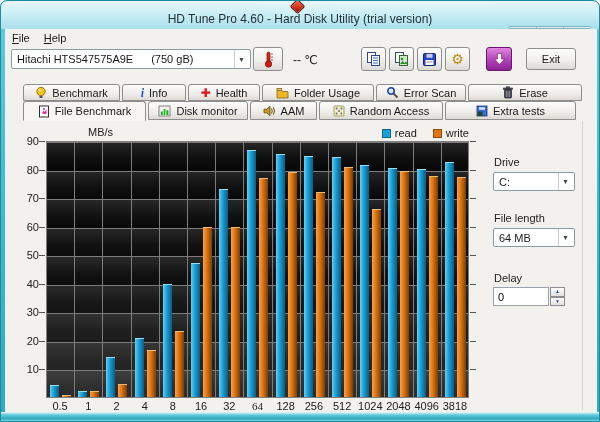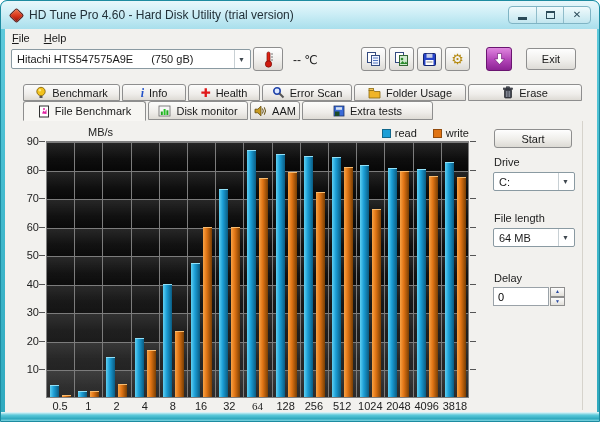--- a/index.html
+++ b/index.html
@@ -10,21 +10,21 @@
   .window{
     position:relative;width:600px;height:422px;overflow:hidden;
     background:linear-gradient(180deg,#63ccdd 0%,#46bdd0 40%,#2fa9be 100%);
     border-radius:7px 7px 0 0;
     border:1px solid #1d8ba0;
   }
   .titlebar{
     position:absolute;left:0;top:0;right:0;height:28px;
     background:linear-gradient(180deg,#e8f7fb 0%,#cdeef6 45%,#a9dfec 100%);
     border-radius:6px 6px 0 0;
-    display:flex;align-items:center;padding:0 8px;
+    display:flex;align-items:center;padding:0 8px;flex-direction:column;
   }
   .app-icon{
     width:11px;height:11px;margin:0 7px 0 2px;transform:rotate(45deg);
     background:linear-gradient(135deg,#f4764a 0%,#d63318 55%,#8e1208 100%);
     border:1px solid #58100a;border-radius:2px;flex:0 0 auto;
   }
   .title-text{font-size:12px;color:#223038;white-space:nowrap;}
   .win-controls{
     margin-left:auto;display:flex;
     border:1px solid #7fb4c4;border-radius:4px;overflow:hidden;
@@ -238,37 +238,37 @@
         <span>Benchmark</span>
       </div>
       <div class="tab" style="width:64px">
         <span class="ic ic-info">i</span>
         <span>Info</span>
       </div>
       <div class="tab" style="width:72px">
         <span class="ic ic-health">✚</span>
         <span>Health</span>
       </div>
+      <div class="tab" style="width:112px">
+        <span class="ic">
+          <svg width="13" height="12" viewBox="0 0 13 12">
+              <path d="M1 3 h4.5 l1 1.5 H12 v6.5 H1 z" fill="#f0b428" stroke="#8c6a10" stroke-width="0.8"></path>
+              <rect x="1" y="1.5" width="4.5" height="2" fill="#f5c75a" stroke="#8c6a10" stroke-width="0.8"></rect>
+            </svg>
+        </span>
+        <span>Folder Usage</span>
+      </div>
       <div class="tab" style="width:90px">
         <span class="ic">
           <svg width="13" height="13" viewBox="0 0 13 13">
               <circle cx="5" cy="5" r="3.2" fill="#dce8ff" stroke="#2244aa" stroke-width="1.6"></circle>
               <line x1="7.5" y1="7.5" x2="11.5" y2="11.5" stroke="#555" stroke-width="2"></line>
             </svg>
         </span>
         <span>Error Scan</span>
-      </div>
-      <div class="tab" style="width:112px">
-        <span class="ic">
-          <svg width="13" height="12" viewBox="0 0 13 12">
-              <path d="M1 3 h4.5 l1 1.5 H12 v6.5 H1 z" fill="#f0b428" stroke="#8c6a10" stroke-width="0.8"></path>
-              <rect x="1" y="1.5" width="4.5" height="2" fill="#f5c75a" stroke="#8c6a10" stroke-width="0.8"></rect>
-            </svg>
-        </span>
-        <span>Folder Usage</span>
       </div>
       <div class="tab" style="width:114px">
         <span class="ic">
           <svg width="12" height="13" viewBox="0 0 12 13">
               <rect x="2.5" y="3.5" width="7" height="8.5" rx="1" fill="#3f424c" stroke="#22242a" stroke-width="0.7"></rect>
               <rect x="1.5" y="2" width="9" height="1.6" fill="#565a66" stroke="#22242a" stroke-width="0.6"></rect>
               <rect x="4.5" y="0.8" width="3" height="1.4" fill="#565a66" stroke="#22242a" stroke-width="0.6"></rect>
               <line x1="4.4" y1="5" x2="4.4" y2="11" stroke="#9aa0ac" stroke-width="0.8"></line>
               <line x1="6" y1="5" x2="6" y2="11" stroke="#9aa0ac" stroke-width="0.8"></line>
               <line x1="7.6" y1="5" x2="7.6" y2="11" stroke="#9aa0ac" stroke-width="0.8"></line>
@@ -293,29 +293,42 @@
         <span class="ic">
           <svg width="13" height="12" viewBox="0 0 13 12">
               <rect x="1" y="1" width="11" height="10" fill="#f6f6f6" stroke="#666" stroke-width="0.8"></rect>
               <rect x="2.8" y="6.5" width="2" height="3.5" fill="#1fa81f"></rect>
               <rect x="5.6" y="4" width="2" height="6" fill="#27c427"></rect>
               <rect x="8.4" y="5.3" width="2" height="4.7" fill="#1fa81f"></rect>
             </svg>
         </span>
         <span>Disk monitor</span>
       </div>
-      <div class="tab" style="width:50px">
+      <div class="tab" style="width:67px">
         <span class="ic">
           <svg width="13" height="12" viewBox="0 0 13 12">
               <path d="M1 4.2 h2.8 L7 1.2 v9.6 L3.8 7.8 H1 z" fill="#c89a20" stroke="#5e480a" stroke-width="0.8"></path>
               <path d="M8.5 3.5 q1.5 2.5 0 5" fill="none" stroke="#5e480a" stroke-width="1"></path>
               <path d="M10.3 2.3 q2.4 3.7 0 7.4" fill="none" stroke="#5e480a" stroke-width="1"></path>
             </svg>
         </span>
         <span>AAM</span>
+      </div>
+      <div class="tab" style="width:124px">
+        <span class="ic">
+          <svg width="12" height="12" viewBox="0 0 12 12">
+              <rect x="1" y="1" width="10" height="10" rx="1" fill="#f3eec2" stroke="#8e8a56" stroke-width="0.8"></rect>
+              <circle cx="3.6" cy="3.6" r="1" fill="#6a6a96"></circle>
+              <circle cx="8.4" cy="3.6" r="1" fill="#6a6a96"></circle>
+              <circle cx="6" cy="6" r="1" fill="#6a6a96"></circle>
+              <circle cx="3.6" cy="8.4" r="1" fill="#6a6a96"></circle>
+              <circle cx="8.4" cy="8.4" r="1" fill="#6a6a96"></circle>
+            </svg>
+        </span>
+        <span>Random Access</span>
       </div>
       <div class="tab" style="width:131px">
         <span class="ic">
           <svg width="12" height="12" viewBox="0 0 12 12">
               <rect x="1" y="1" width="10" height="10" fill="#3a6ad8" stroke="#1c3468" stroke-width="0.8"></rect>
               <rect x="3" y="2.2" width="6" height="2.6" fill="#d5e2f2"></rect>
               <rect x="2" y="6.5" width="4.5" height="4.5" fill="#1c4a28"></rect>
             </svg>
         </span>
         <span>Extra tests</span>
@@ -398,23 +411,20 @@
         <div class="pcol" style="left: 366.6px; width: 28.2px;">
           <div class="bar read-bar" style="height: 227.588px;"></div>
           <div class="bar write-bar" style="height: 221.02px;"></div>
         </div>
         <div class="pcol" style="left: 394.8px; width: 28.2px;">
           <div class="bar read-bar" style="height: 235.012px;"></div>
           <div class="bar write-bar" style="height: 219.592px;"></div>
         </div>
       </div>
 
-    <div class="start-btn">
-      <span>Start</span>
-    </div>
     <div class="panel-label" style="left:489px;top:127px;">Drive</div>
     <div class="combo drive-sel">
       <span class="combo-text">C:</span>
       <span class="combo-arrow">▼</span>
     </div>
     <div class="panel-label" style="left:489px;top:183px;">File length</div>
     <div class="combo flen-sel">
       <span class="combo-text">64 MB</span>
       <span class="combo-arrow">▼</span>
     </div>

